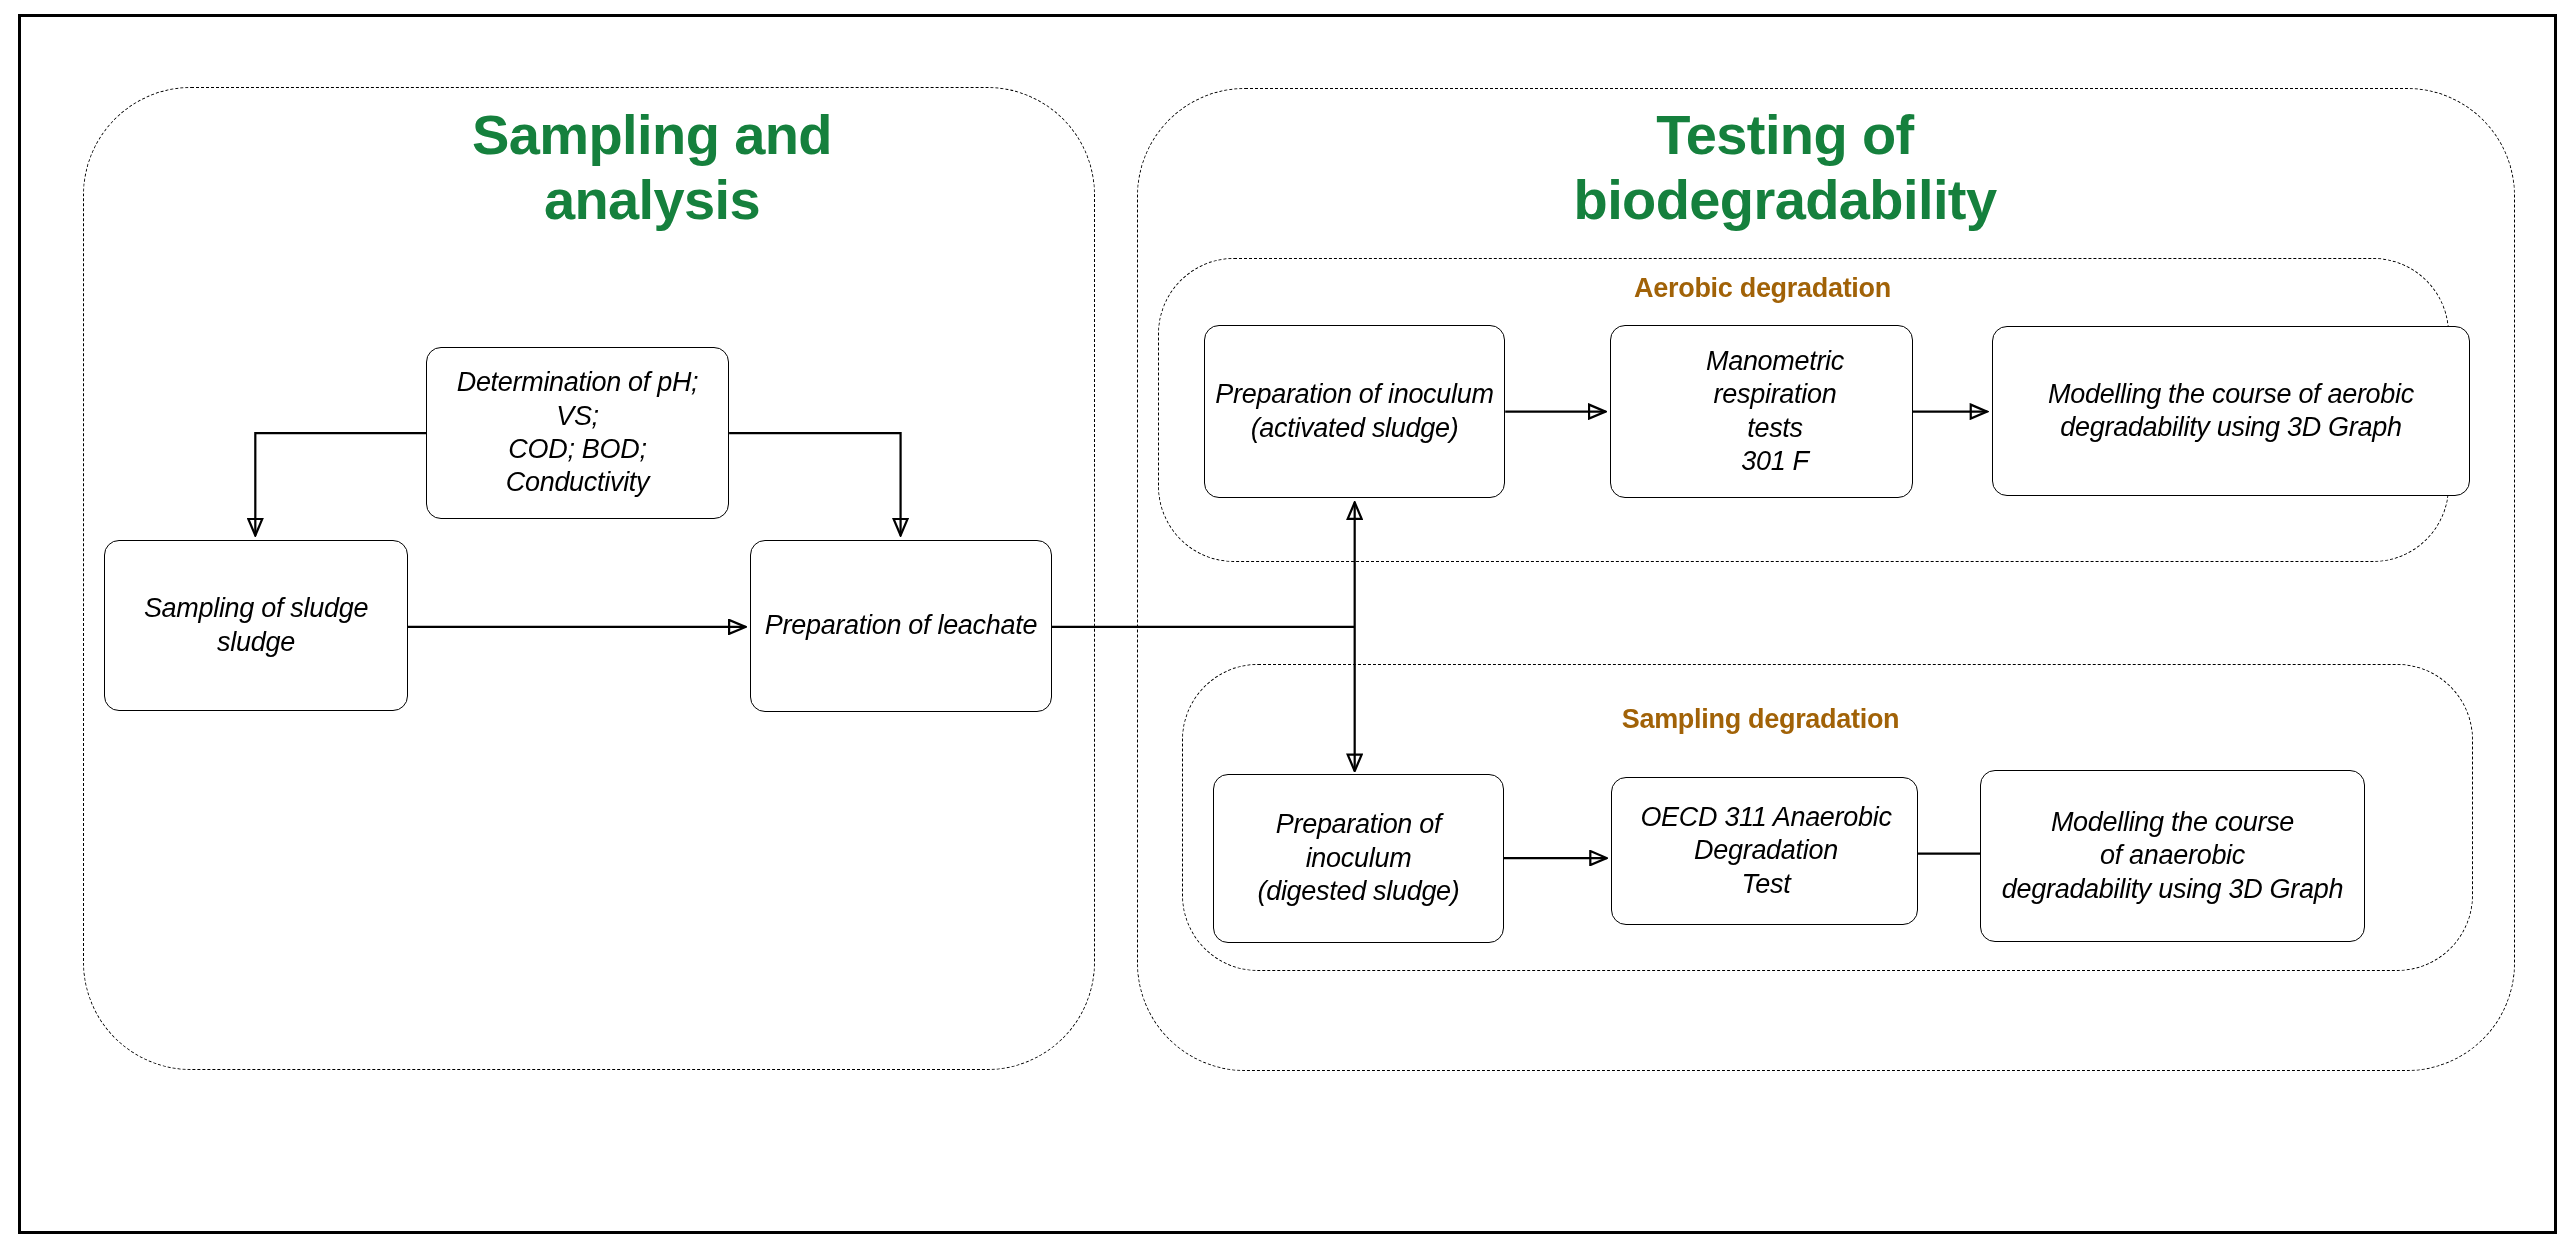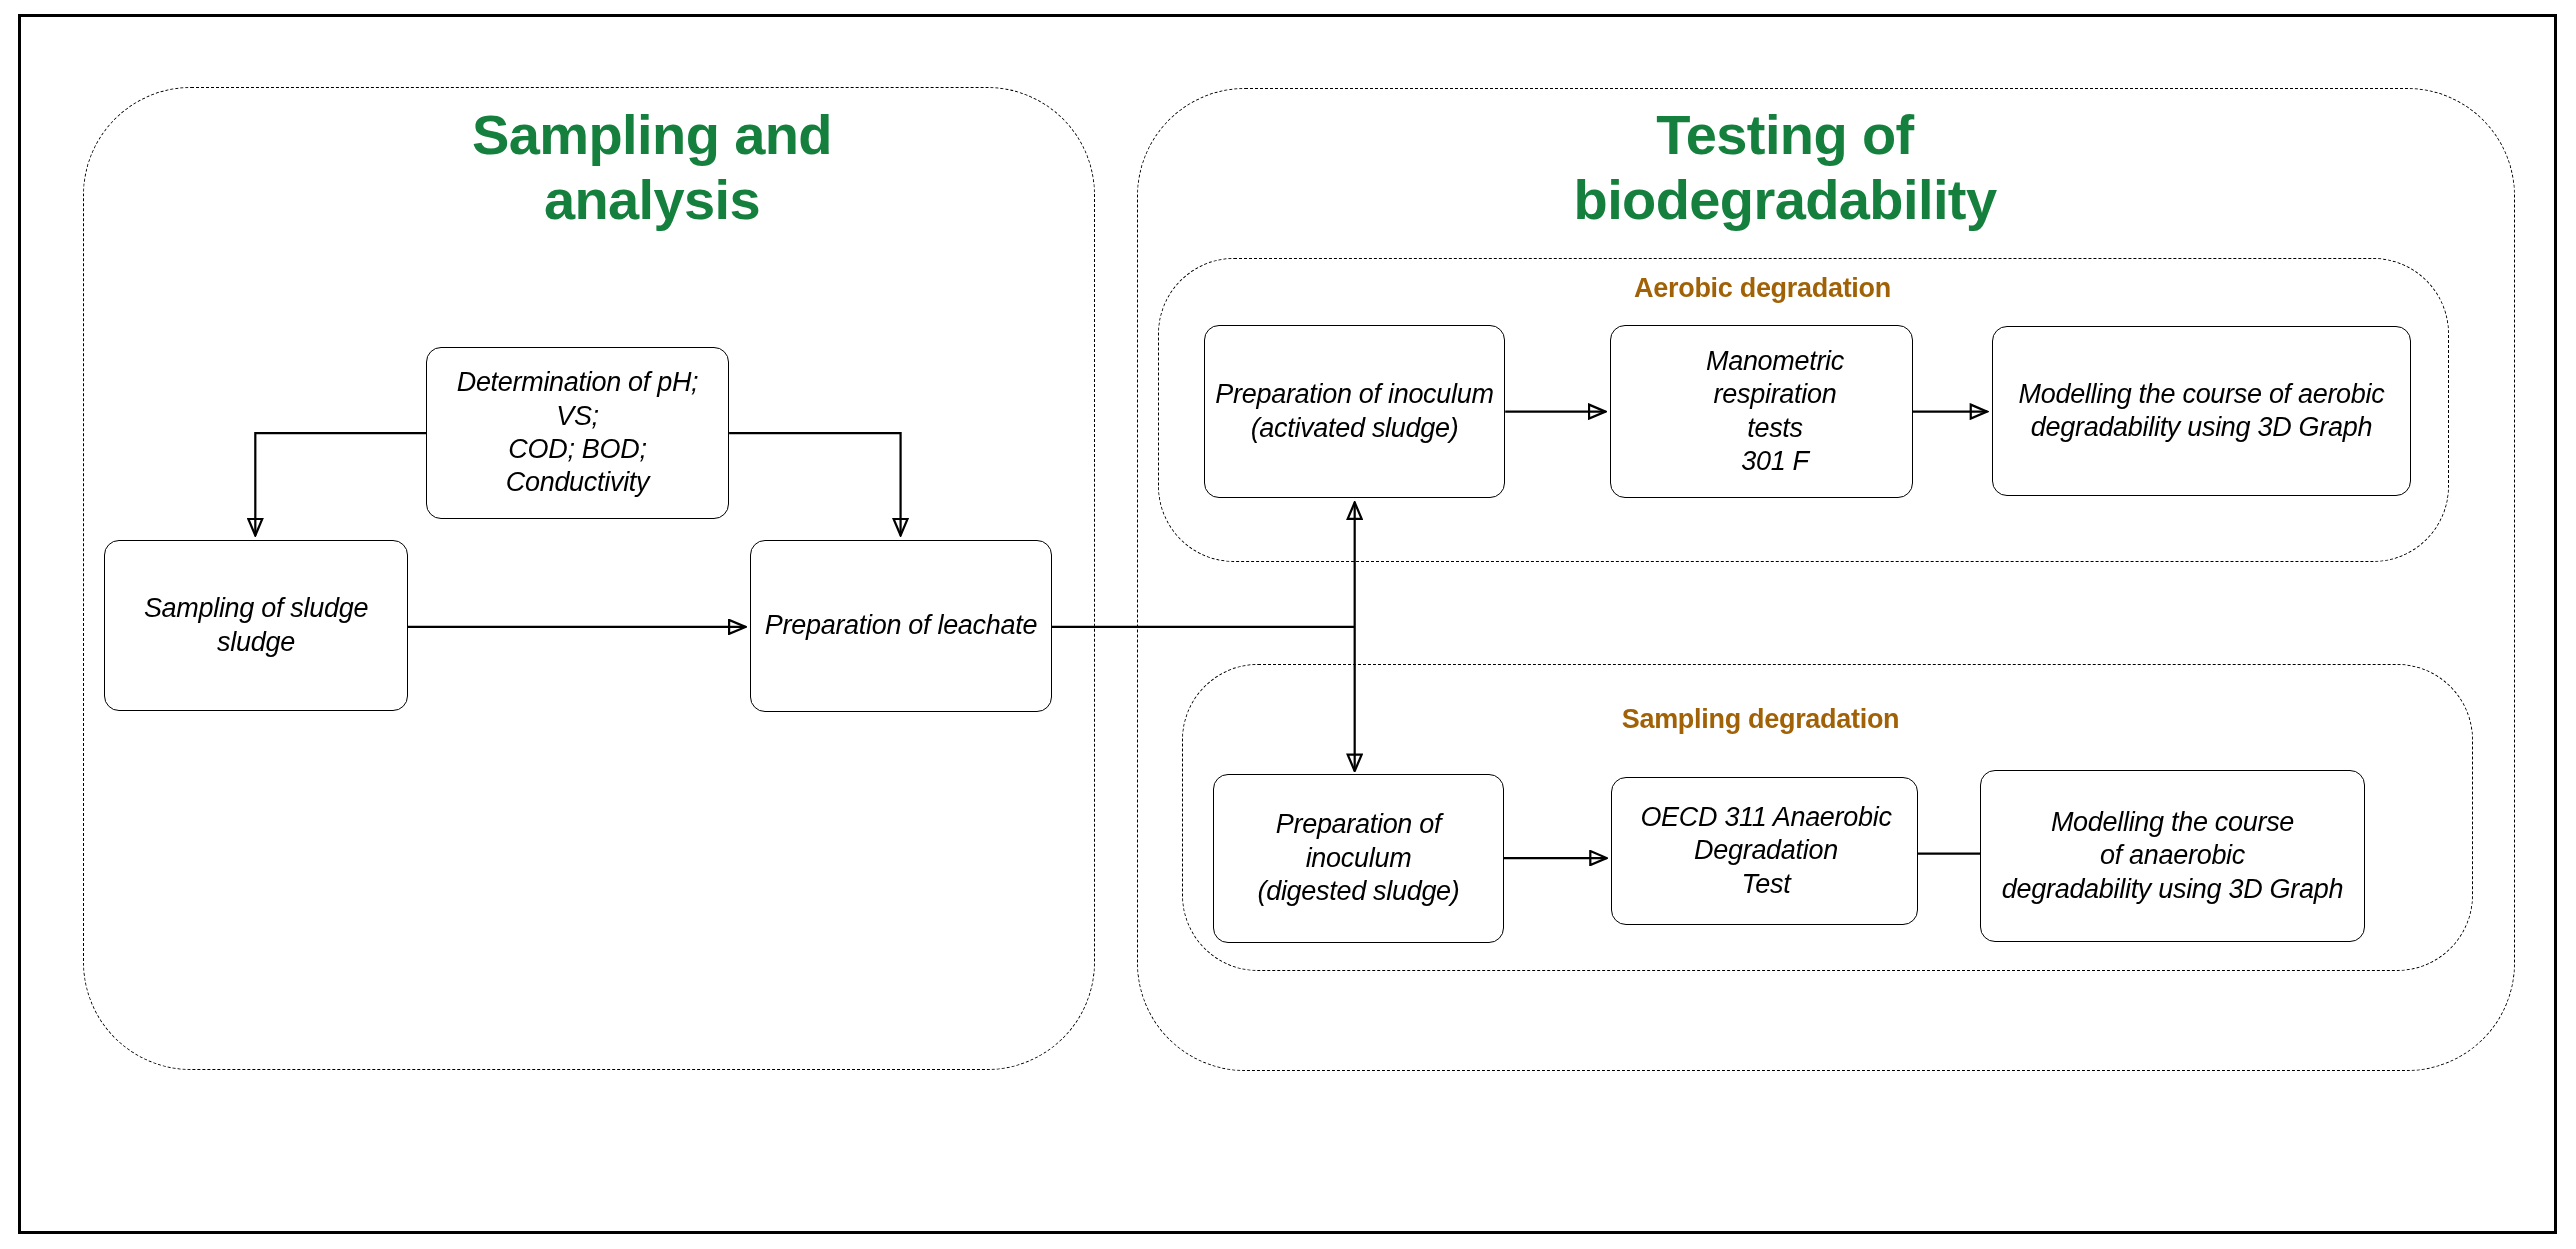--- a/index.html
+++ b/index.html
@@ -83,21 +83,21 @@
     white-space: pre-line;
     padding: 6.4px 9px;
     color: #000000;
     font-style: italic;
   }
   #node-determination { left: 426px;  top: 347px;  width: 303px; height: 172px; }
   #node-paper-sludge  { left: 104px;  top: 540px;  width: 304px; height: 171px; }
   #node-leachate      { left: 750px; top: 540px;  width: 302px; height: 172px; }
   #node-aer-inoculum  { left: 1204px; top: 325px;  width: 301px; height: 173px; }
   #node-manometric    { left: 1610px; top: 325px;  width: 303px; height: 173px; padding-left: 36px; }
-  #node-aer-modelling { left: 1992px; top: 326px;  width: 419px; height: 170px; }
+  #node-aer-modelling { left: 1992px; top: 326px;  width: 478px; height: 170px; }
   #node-ana-inoculum  { left: 1213px; top: 774px; width: 291px; height: 169px; }
   #node-oecd          { left: 1611px; top: 777px; width: 307px; height: 148px; padding-left: 12px; }
   #node-ana-modelling { left: 1980px; top: 770px; width: 385px; height: 172px; }
 
   #arrow-layer { left: 0; top: 0; width: 2576px; height: 1250px; pointer-events: none; }
   #arrow-layer path { stroke: #000000; stroke-width: 3.5px; fill: none; }
 </style>
 </head>
 <body>
 

